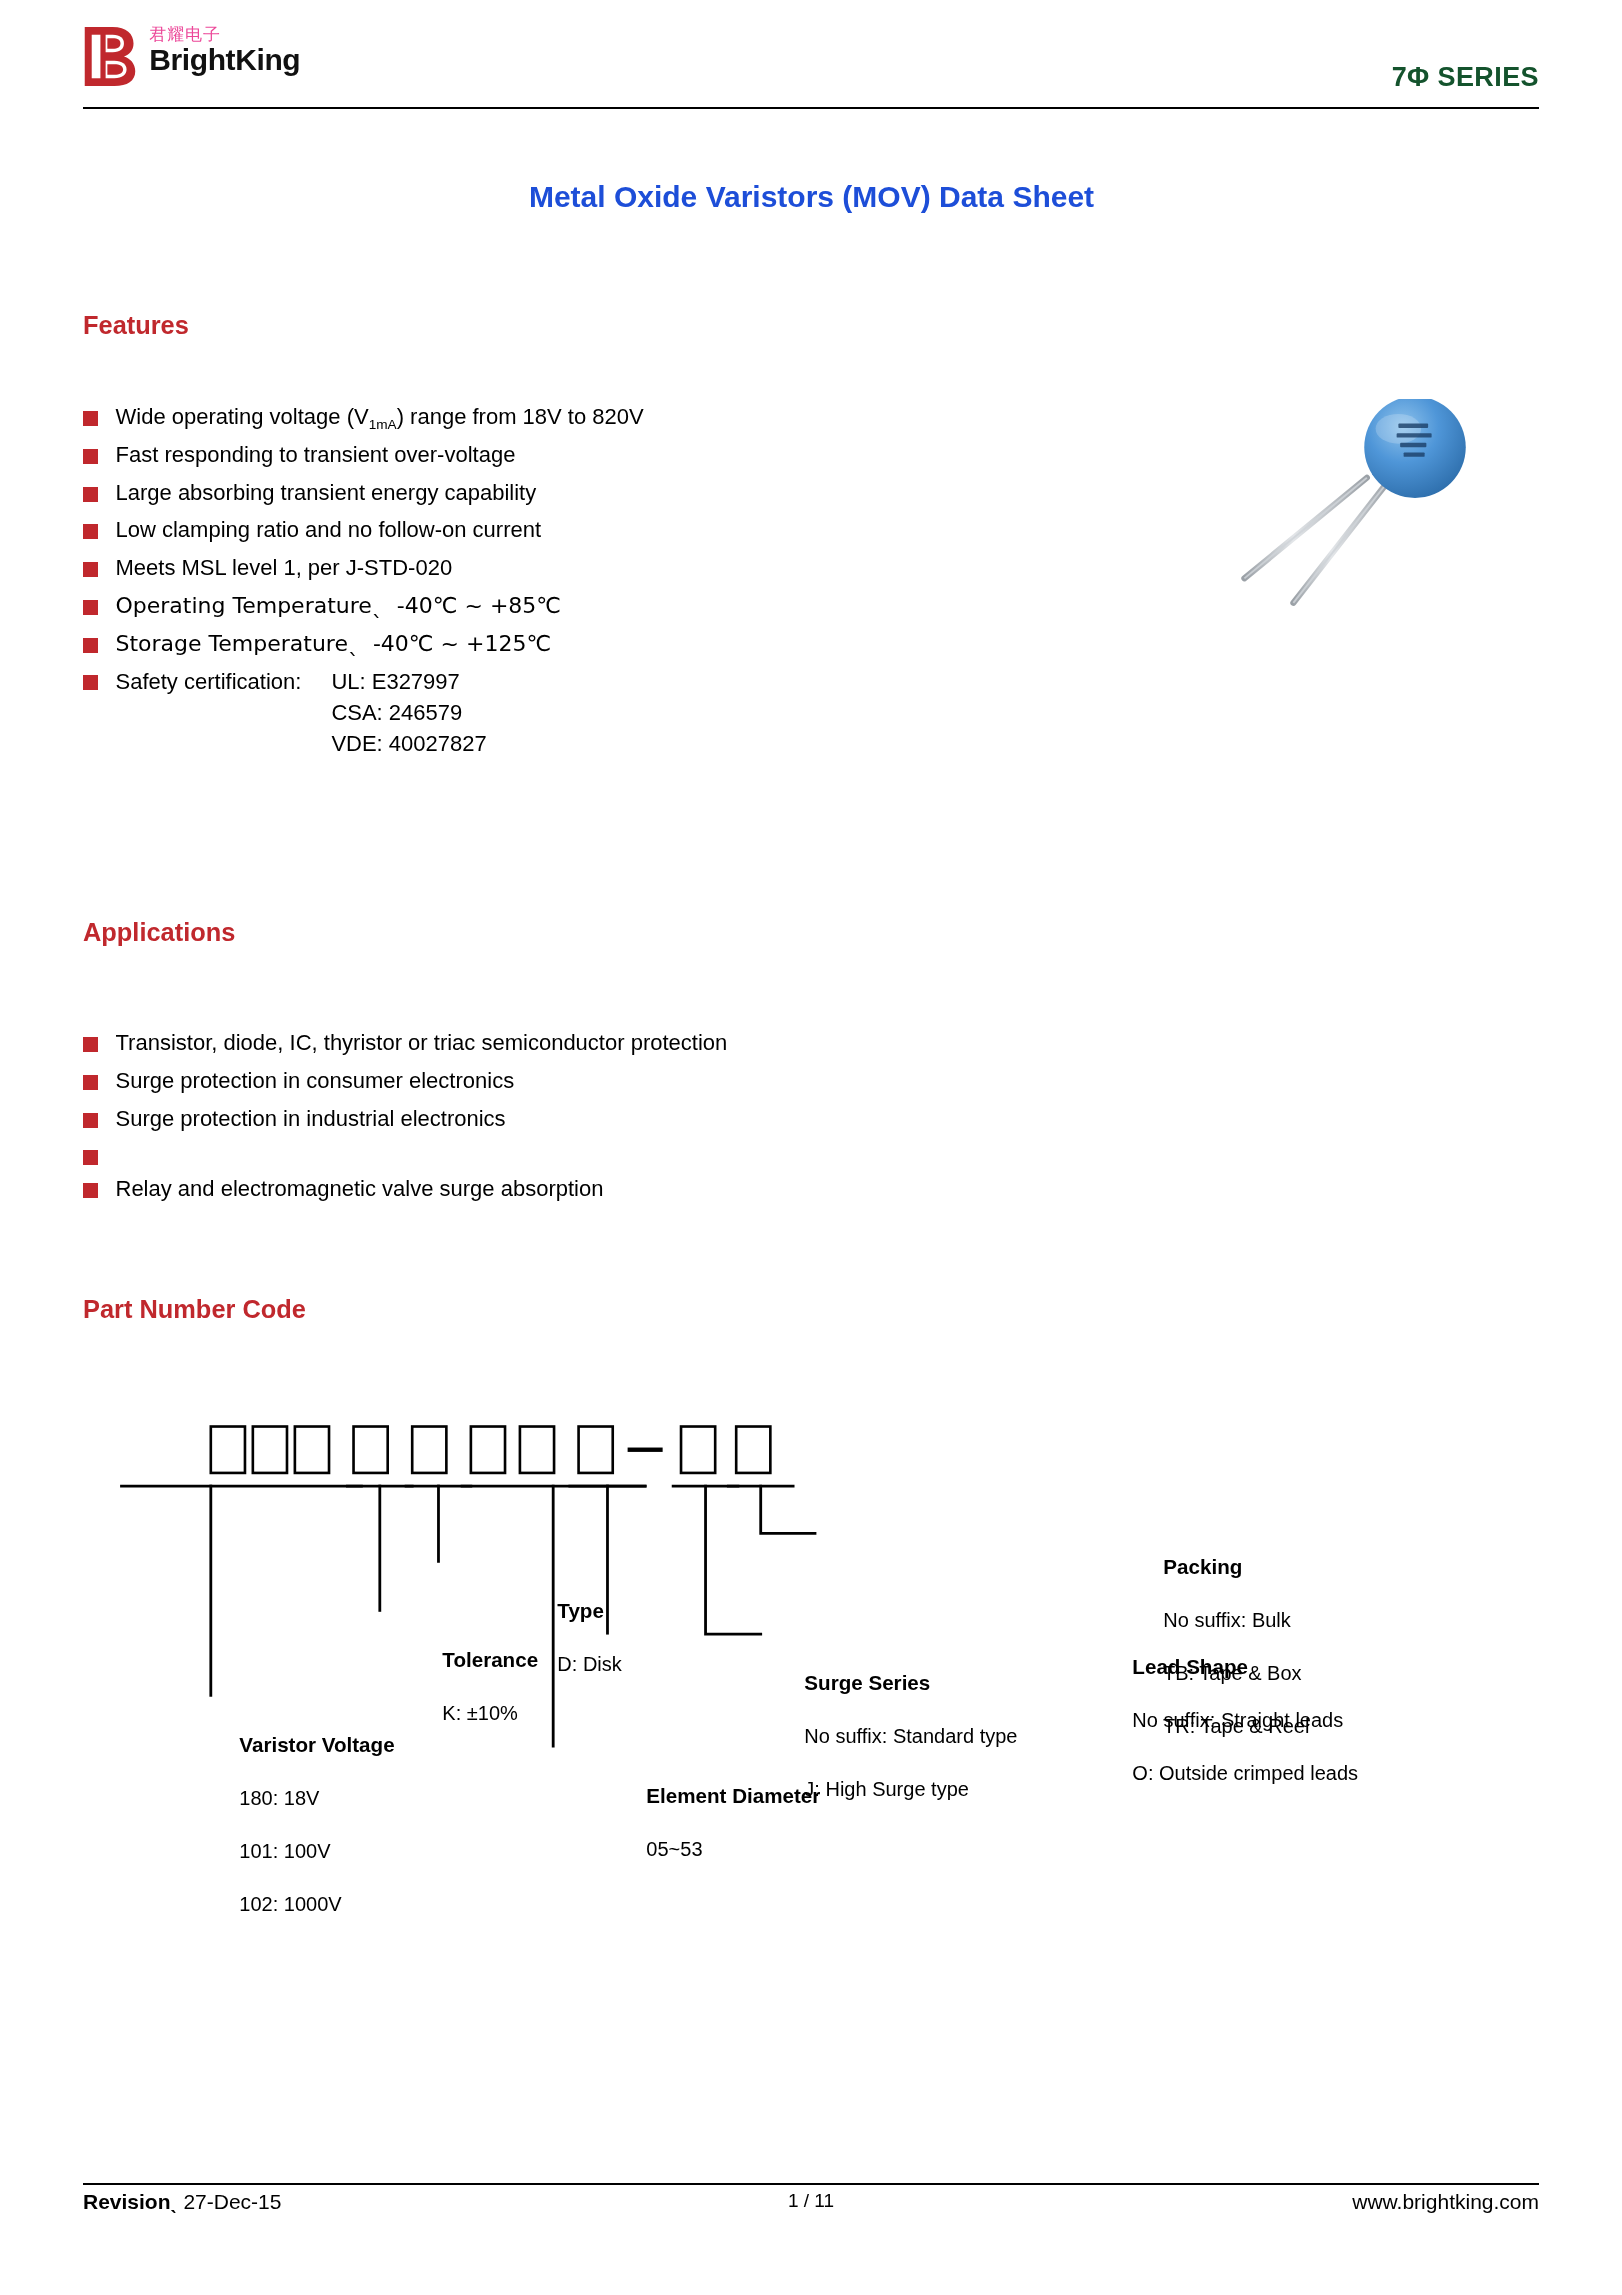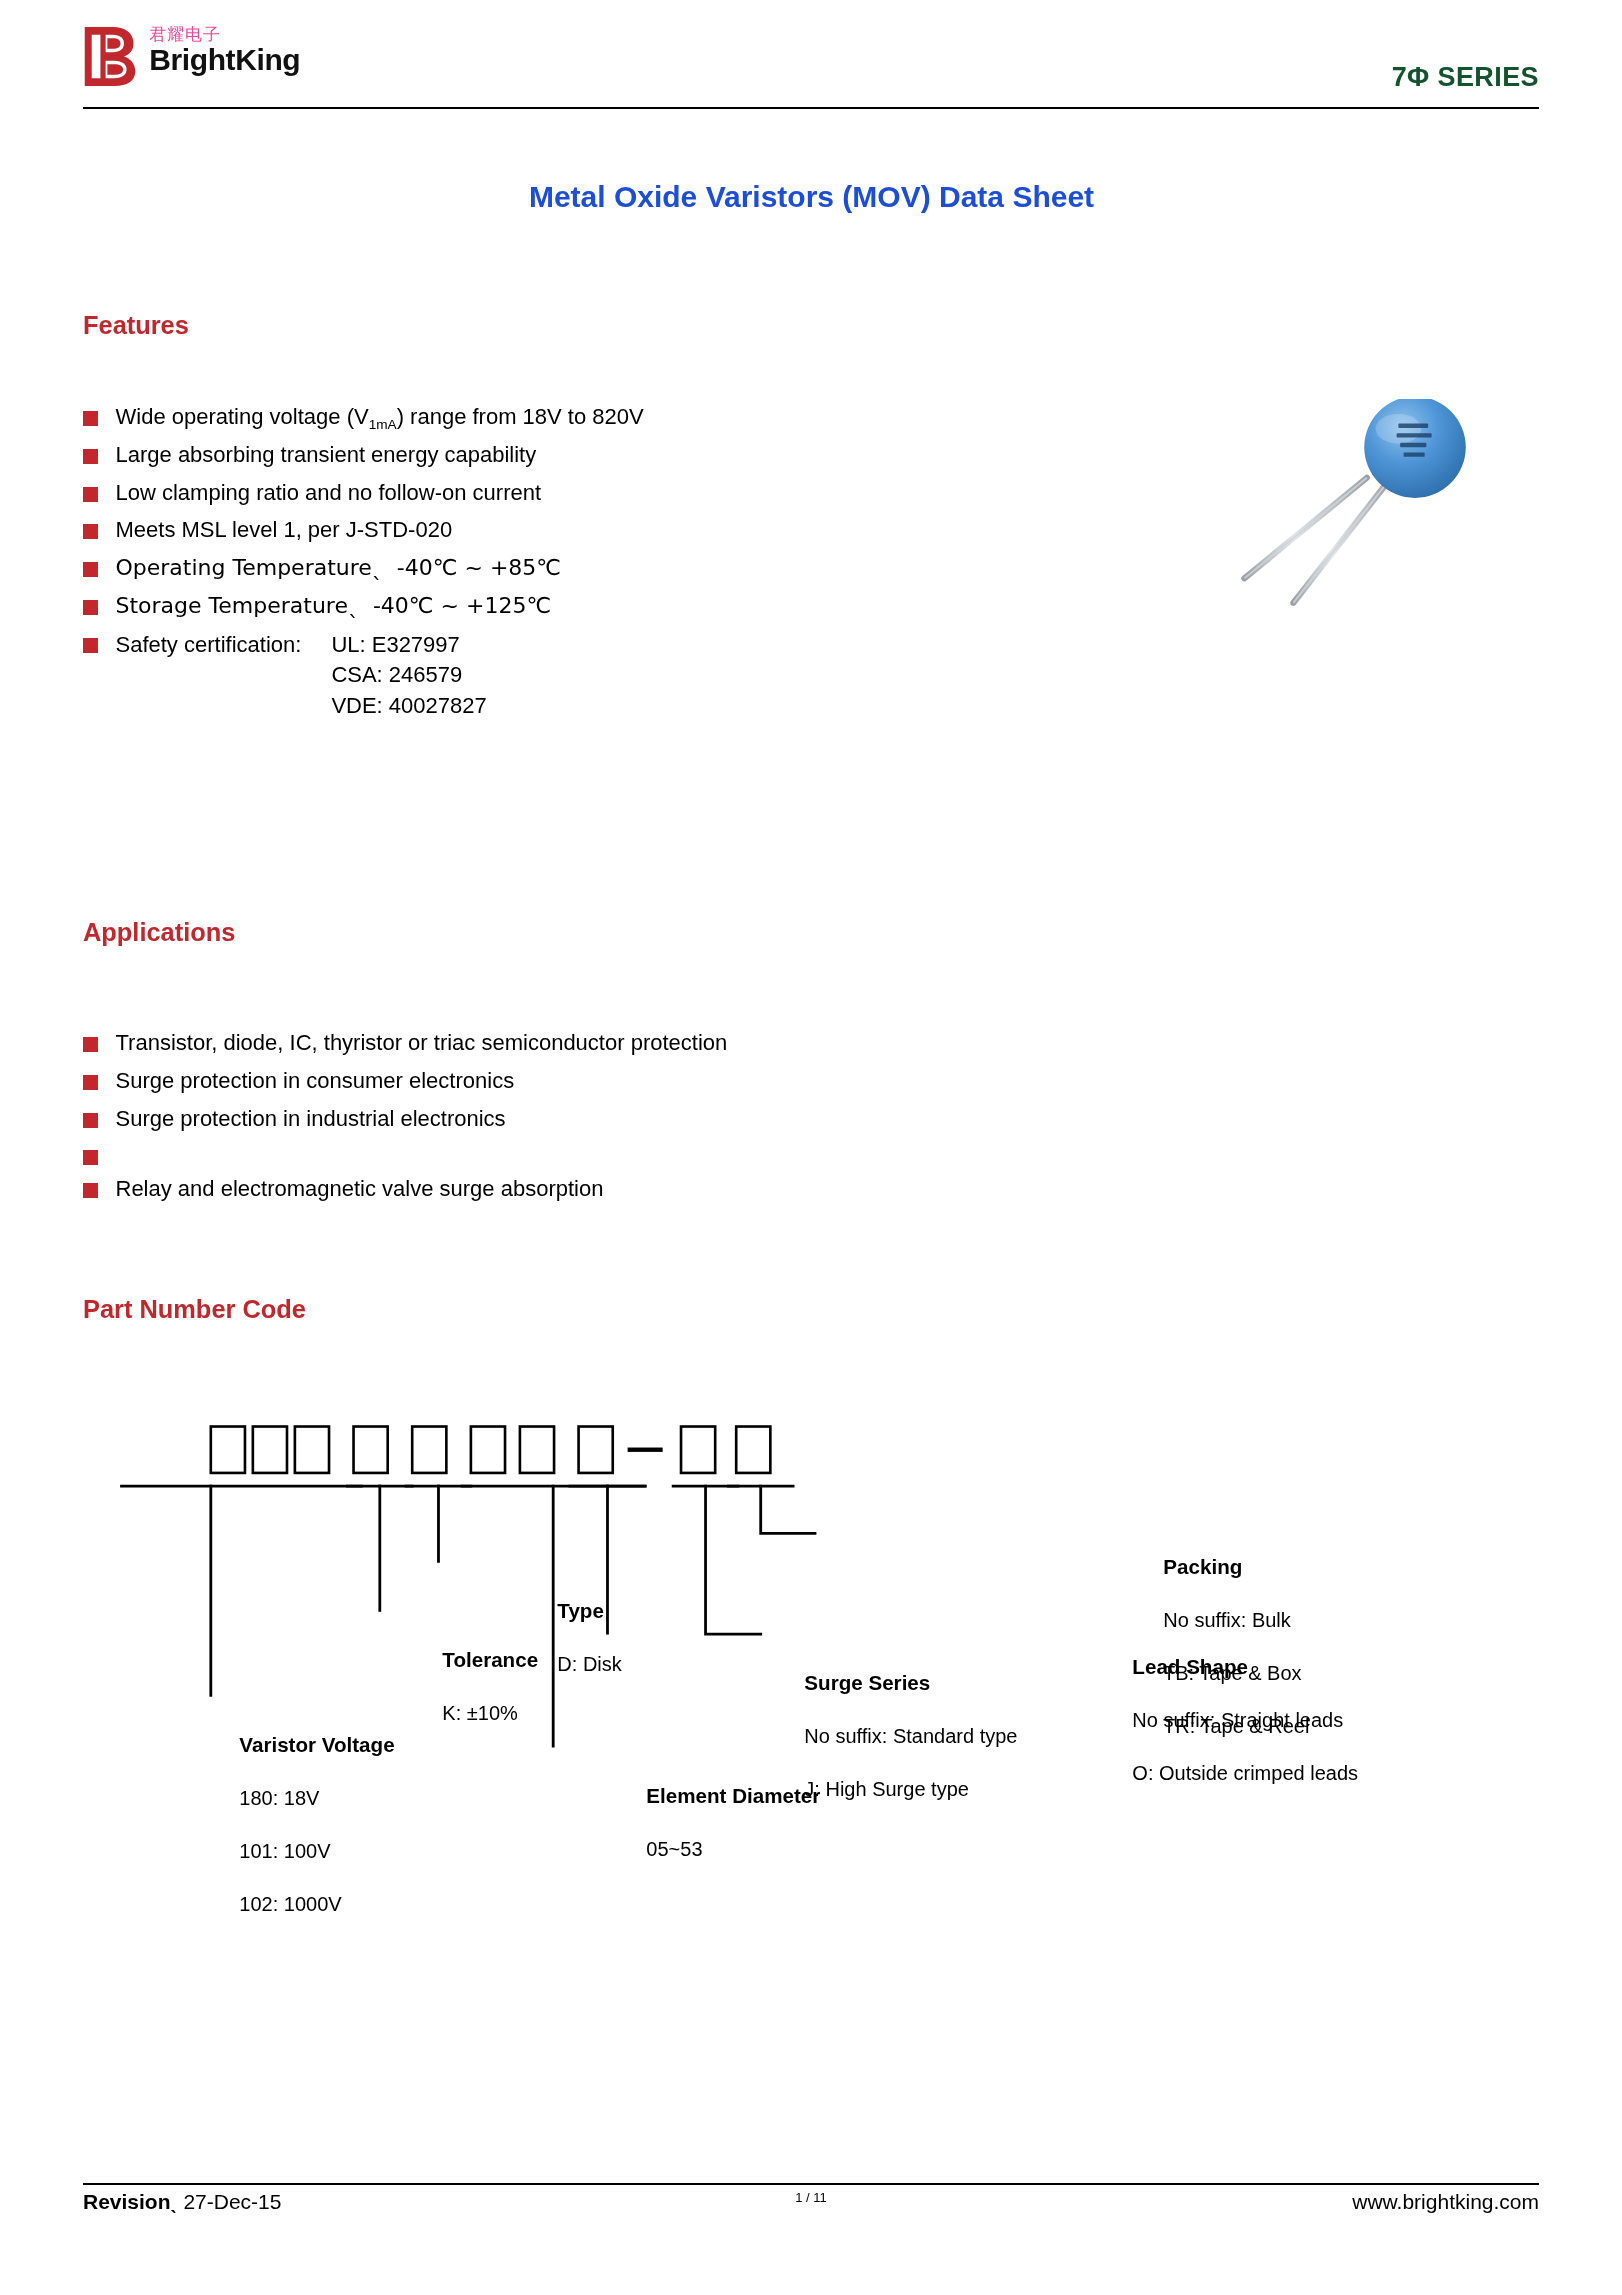--- a/index.html
+++ b/index.html
@@ -43,21 +43,21 @@
   .pn{position:absolute;left:0px;top:1402px;width:1623px;height:683px;}
   .pn svg{position:absolute;left:0;top:0;}
   .pn-label{position:absolute;font-size:20px;line-height:1.33;white-space:pre;}
   .pn-label b{font-size:20.6px;font-weight:bold;}
 
   
   .footer-rule{position:absolute;left:83px;top:2183px;width:1456px;height:1.8px;background:#000;}
   .footer{position:absolute;left:83px;top:2190px;width:1456px;height:39px;}
   .f-left{position:absolute;left:0;top:0;font-size:21px;}
   .f-left b{font-weight:bold;}
-  .f-center{position:absolute;left:0;top:0;width:1456px;text-align:center;font-size:13px;}
+  .f-center{position:absolute;left:0;top:0;width:1456px;text-align:center;font-size:19px;}
   .f-right{position:absolute;right:0;top:0;font-size:21px;}
 </style>
 </head>
 <body>
 
 <div class="page">
 
   <div class="header">
     <div class="logo">
       <svg class="logo-mark" viewBox="0 0 62 72">
@@ -81,20 +81,24 @@
 
   <div class="sec-head" style="left:83px;top:311px;">Features</div>
 
   <div class="bullets" style="left:83px;top:403px;width:1095px;">
     <div class="bullet-row">
       <span class="bsq"></span>
       <span class="btext"><span>Wide operating voltage (V</span><sub>1mA</sub><span>) range from 18V to 820V</span></span>
     </div>
     <div class="bullet-row">
       <span class="bsq"></span>
+      <span class="btext">Fast responding to transient over-voltage</span>
+    </div>
+    <div class="bullet-row">
+      <span class="bsq"></span>
       <span class="btext">Large absorbing transient energy capability</span>
     </div>
     <div class="bullet-row">
       <span class="bsq"></span>
       <span class="btext">Low clamping ratio and no follow-on current</span>
     </div>
     <div class="bullet-row">
       <span class="bsq"></span>
       <span class="btext">Meets MSL level 1, per J-STD-020</span>
     </div>

